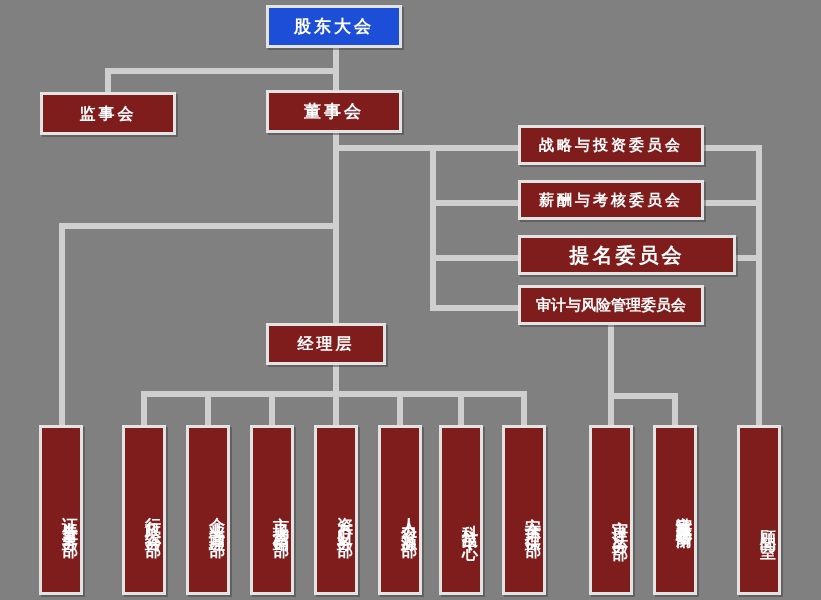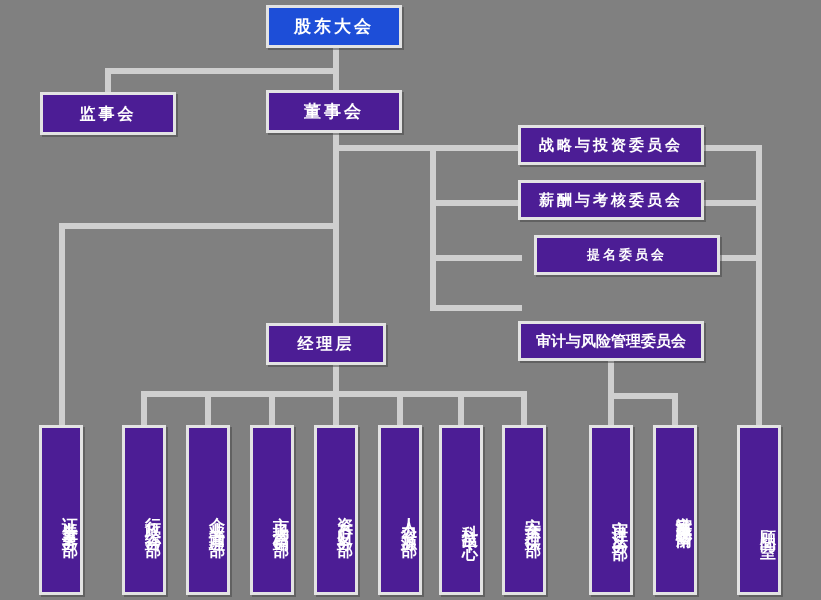--- a/index.html
+++ b/index.html
@@ -13,21 +13,21 @@
 
   
   .ln{position:absolute;background:#cfcfcf;}
   .ln.v{width:6px;}
   .ln.h{height:6px;}
 
   
   .node{
     position:absolute;
     box-sizing:border-box;
-    background:#4c1d95;
+    background:#7f1d1d;
     border:3px solid #e3e3e3;
     color:#ffffff;
     display:flex;
     align-items:center;
     justify-content:center;
     text-align:center;
     letter-spacing:3px;
     font-weight:bold;
     line-height:1.25;
     box-shadow:2px 2px 0 rgba(60,60,60,.45);
@@ -88,23 +88,23 @@
   <div class="node red" style="left:266px;top:5px;width:136px;height:43px;font-size:17px;">股东大会</div>
 
   <div class="node" style="left:40px;top:92px;width:136px;height:43px;font-size:16px;">监事会</div>
 
   <div class="node" style="left:266px;top:90px;width:136px;height:43px;font-size:17px;">董事会</div>
 
   <div class="node" style="left:518px;top:125px;width:186px;height:40px;font-size:15px;">战略与投资委员会</div>
 
   <div class="node" style="left:518px;top:180px;width:186px;height:40px;font-size:15px;">薪酬与考核委员会</div>
 
-  <div class="node" style="left:518px;top:235px;width:186px;height:40px;font-size:13px;margin-left:16px;">提名委员会</div>
+  <div class="node" style="left:518px;top:235px;width:218px;height:40px;font-size:20px;">提名委员会</div>
 
-  <div class="node" style="left:518px;top:285px;width:186px;height:40px;font-size:15px;letter-spacing:0px;margin-top:36px;">审计与风险管理委员会</div>
+  <div class="node" style="left:518px;top:285px;width:186px;height:40px;font-size:15px;letter-spacing:0px;">审计与风险管理委员会</div>
 
   <div class="node" style="left:266px;top:323px;width:120px;height:42px;font-size:16px;">经理层</div>
 
   <div class="node vert" style="left:39px;top:425px;width:44px;height:170px;font-size:16px;">证券事务部</div>
 
   <div class="node vert" style="left:122px;top:425px;width:44px;height:170px;font-size:16px;">行政综合部</div>
 
   <div class="node vert" style="left:186px;top:425px;width:44px;height:170px;font-size:16px;">企业管理部</div>
 
   <div class="node vert" style="left:250px;top:425px;width:44px;height:170px;font-size:16px;">市场营销部</div>

